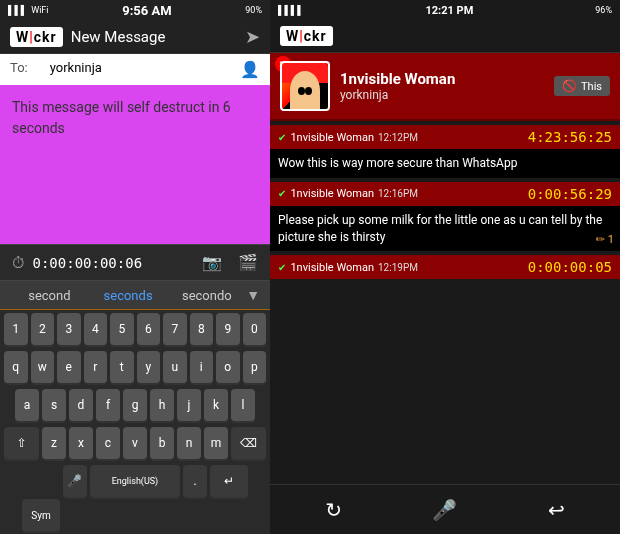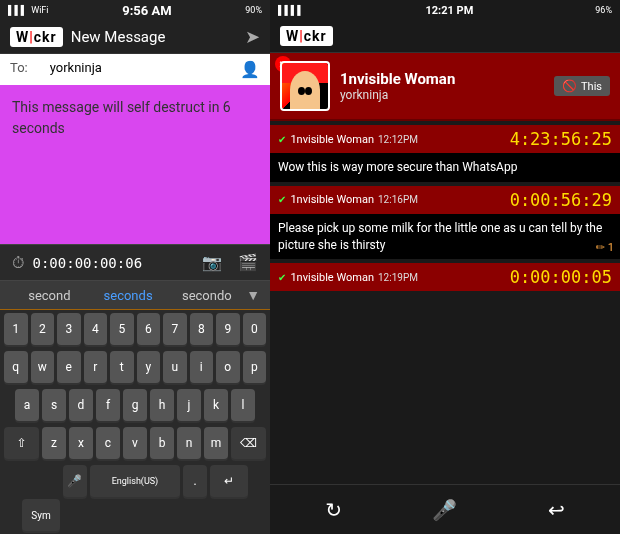--- a/index.html
+++ b/index.html
@@ -291,21 +291,21 @@
       padding: 4px 8px;
     }
     .msg-sender {
       display: flex;
       align-items: center;
       gap: 4px;
       color: #fff;
       font-size: 11px;
     }
     .check-icon { color: #4f4; font-size: 10px; }
-    .msg-time-right { color: #ffdd00; font-size: 17px; font-family: monospace; }
+    .msg-time-right { color: #ffdd00; font-size: 14px; font-family: monospace; }
     .message-body {
       background: #000000;
       padding: 6px 8px;
       color: #fff;
       font-size: 12px;
       line-height: 1.4;
       position: relative;
     }
     .message-body .edit-icon {
       position: absolute;

